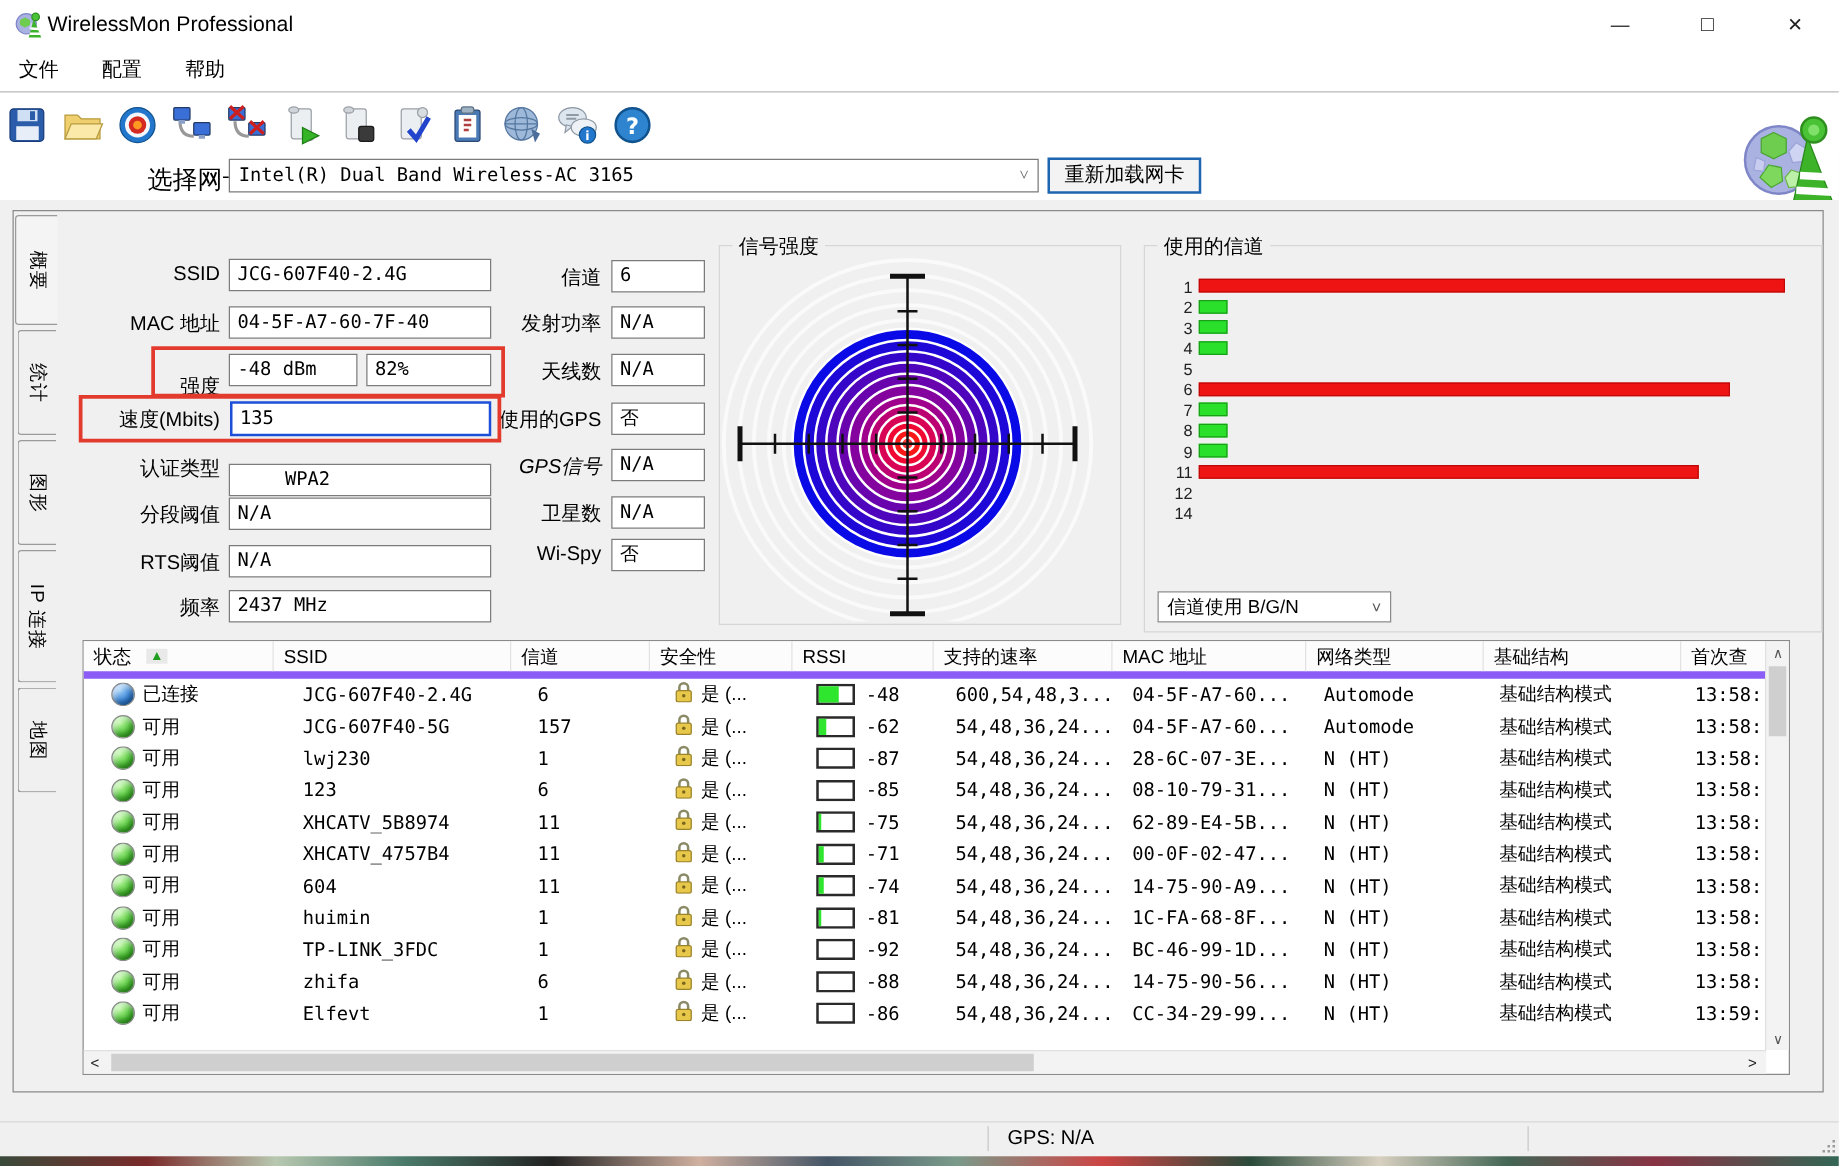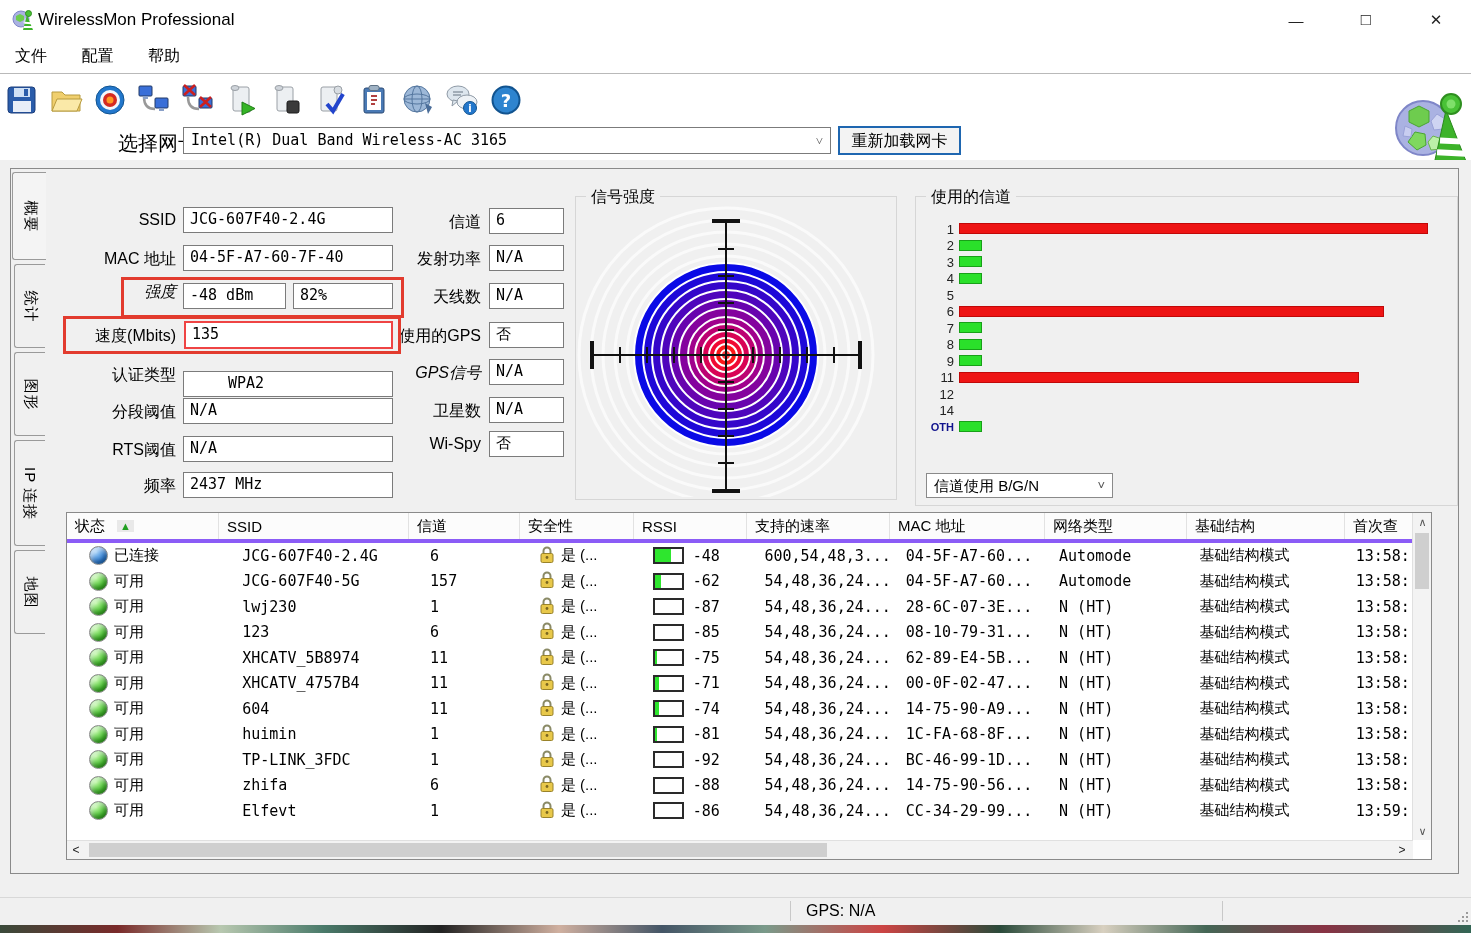--- a/index.html
+++ b/index.html
@@ -27,41 +27,41 @@
   .main-border{left:10px;top:8px;width:1449px;height:706px;border:1px solid #8a8a8a;box-sizing:border-box;}
   .vtab{left:14px;width:31px;background:#f0f0f0;border:1px solid #9a9a9a;border-right:none;
         border-radius:3px 0 0 3px;display:flex;align-items:center;justify-content:center;box-sizing:border-box;}
   .vtab span{transform:rotate(90deg);white-space:nowrap;font-size:15px;letter-spacing:1px;}
   .tab-active{left:12px;width:34px;background:#f4f4f4;}
   .tab-idle{}
   
   .lbl{position:absolute;text-align:right;font-size:16px;white-space:nowrap;}
   .fld{position:absolute;background:#fff;border:1px solid #7b7b7b;box-sizing:border-box;
        font:15px "DejaVu Sans Mono",monospace;line-height:23px;padding-left:6px;white-space:nowrap;overflow:hidden;}
-  .fld-focus{border:2px solid #ef4444;}
+  .fld-focus{border:2px solid #1d4ed8;}
   .redbox{position:absolute;border:3px solid #e23b2e;box-sizing:border-box;}
   
   .groupbox{position:absolute;border:1px solid #d6d6d6;box-sizing:border-box;}
   .gtitle{position:absolute;left:10px;top:-10px;background:#f0f0f0;padding:0 5px;font-size:16px;}
   
   .chrows{position:absolute;left:6px;top:24px;width:531px;}
   .chrow{display:flex;align-items:center;height:16.5px;}
   .chlabel{width:32px;text-align:right;font-size:13px;color:#222;flex:none;}
   .oth{font-weight:bold;color:#10128c;font-size:11px;}
   .chn{}
   .chbararea{flex:1;margin-left:5px;height:12px;position:relative;}
   .chbar{height:11px;box-sizing:border-box;}
   .bar-red{background:#ee1414;border:1px solid #c00808;}
   .bar-green{background:#2ae02a;border:1px solid #18a018;}
   .bar-none{background:transparent;border:none;}
   .chsel{position:absolute;left:10px;top:276px;width:187px;height:25px;background:#fff;border:1px solid #8a8a8a;
          box-sizing:border-box;font-size:15px;line-height:23px;padding:0 20px 0 7px;}
   
   .aptable{left:66px;top:352px;width:1366px;height:348px;background:#fff;border:1px solid #8a8a8a;box-sizing:border-box;}
-  .thead{position:absolute;left:0;top:0;width:1346px;height:30px;display:flex;background:#fcfcfc;border-bottom:4px solid #8b5cf6;box-sizing:border-box;}
+  .thead{position:absolute;left:0;top:0;width:1346px;height:30px;display:flex;background:#fcfcfc;border-bottom:6px solid #8b5cf6;box-sizing:border-box;}
   .hcell{border-right:1px solid #e2e2e2;box-sizing:border-box;display:flex;align-items:center;padding-left:8px;font-size:15px;overflow:hidden;white-space:nowrap;}
   .rows{position:absolute;left:0;top:30px;width:1346px;height:281px;overflow:hidden;}
   .trow{display:flex;height:25.5px;align-items:center;font-size:15px;margin-left:17px;}
   .tcell{box-sizing:border-box;padding-left:8px;overflow:hidden;white-space:nowrap;display:flex;align-items:center;}
   .mono{font-family:"DejaVu Sans Mono",monospace;}
   .c0{width:152px;}.c1{width:190px;}.c2{width:111px;}.c3{width:114px;}.c4{width:113px;}
   .c5{width:143px;}.c6{width:155px;}.c7{width:142px;}.c8{width:158px;}.c9{width:66px;border-right:none;}
   .orb{width:17px;height:17px;border-radius:50%;margin:0 6px 0 1px;border:1px solid #8a8a8a;flex:none;
        box-shadow:inset -2px -3px 4px rgba(0,0,0,.30), inset 2px 3px 4px rgba(255,255,255,.65);}
   .orb-connected{background:radial-gradient(circle at 35% 30%,#9cccf5,#2f7fd6 60%,#155a9e);}
@@ -253,21 +253,21 @@
   <div class="abs vtab tab-idle" style="top:390px;height:84px;">
       <span>地图</span>
     </div>
 
   <span class="lbl" style="left:6px;top:51px;width:170px;">SSID</span>
   <div class="fld" style="left:183px;top:47px;width:210px;height:26px;">JCG-607F40-2.4G</div>
 
   <span class="lbl" style="left:6px;top:89px;width:170px;">MAC 地址</span>
   <div class="fld" style="left:183px;top:85px;width:210px;height:26px;">04-5F-A7-60-7F-40</div>
 
-  <span class="lbl" style="left:6px;top:122px;width:170px;font-style:italic;">强度</span>
+  <span class="lbl" style="left:6px;top:139px;width:170px;">强度</span>
   <div class="fld" style="left:183px;top:123px;width:103px;height:26px;">-48 dBm</div>
   <div class="fld" style="left:293px;top:123px;width:100px;height:26px;">82%</div>
 
   <span class="lbl" style="left:6px;top:166px;width:170px;">速度(Mbits)</span>
   <div class="fld fld-focus" style="left:184px;top:161px;width:209px;height:28px;">135</div>
 
   <span class="lbl" style="left:6px;top:205px;width:170px;">认证类型</span>
   <div class="fld" style="left:183px;top:211px;width:210px;height:26px;padding-left:44px;">WPA2</div>
 
   <span class="lbl" style="left:6px;top:242px;width:170px;">分段阈值</span>
@@ -430,26 +430,20 @@
           <span class="chbararea">
             <span class="chbar bar-none" style="display: block; width: 0%;"></span>
           </span>
         </div>
         <div class="chrow">
           <span class="chlabel chn">14</span>
           <span class="chbararea">
             <span class="chbar bar-none" style="display: block; width: 0%;"></span>
           </span>
         </div>
-        <div class="chrow">
-          <span class="chlabel oth">OTH</span>
-          <span class="chbararea">
-            <span class="chbar bar-green" style="display: block; width: 4.6%;"></span>
-          </span>
-        </div>
       </div>
     <div class="chsel">
       <span>信道使用  B/G/N</span>
       <span class="adapter-chev">˅</span>
     </div>
   </div>
 
   <div class="abs aptable">
     <div class="thead">
       <div class="hcell c0">

